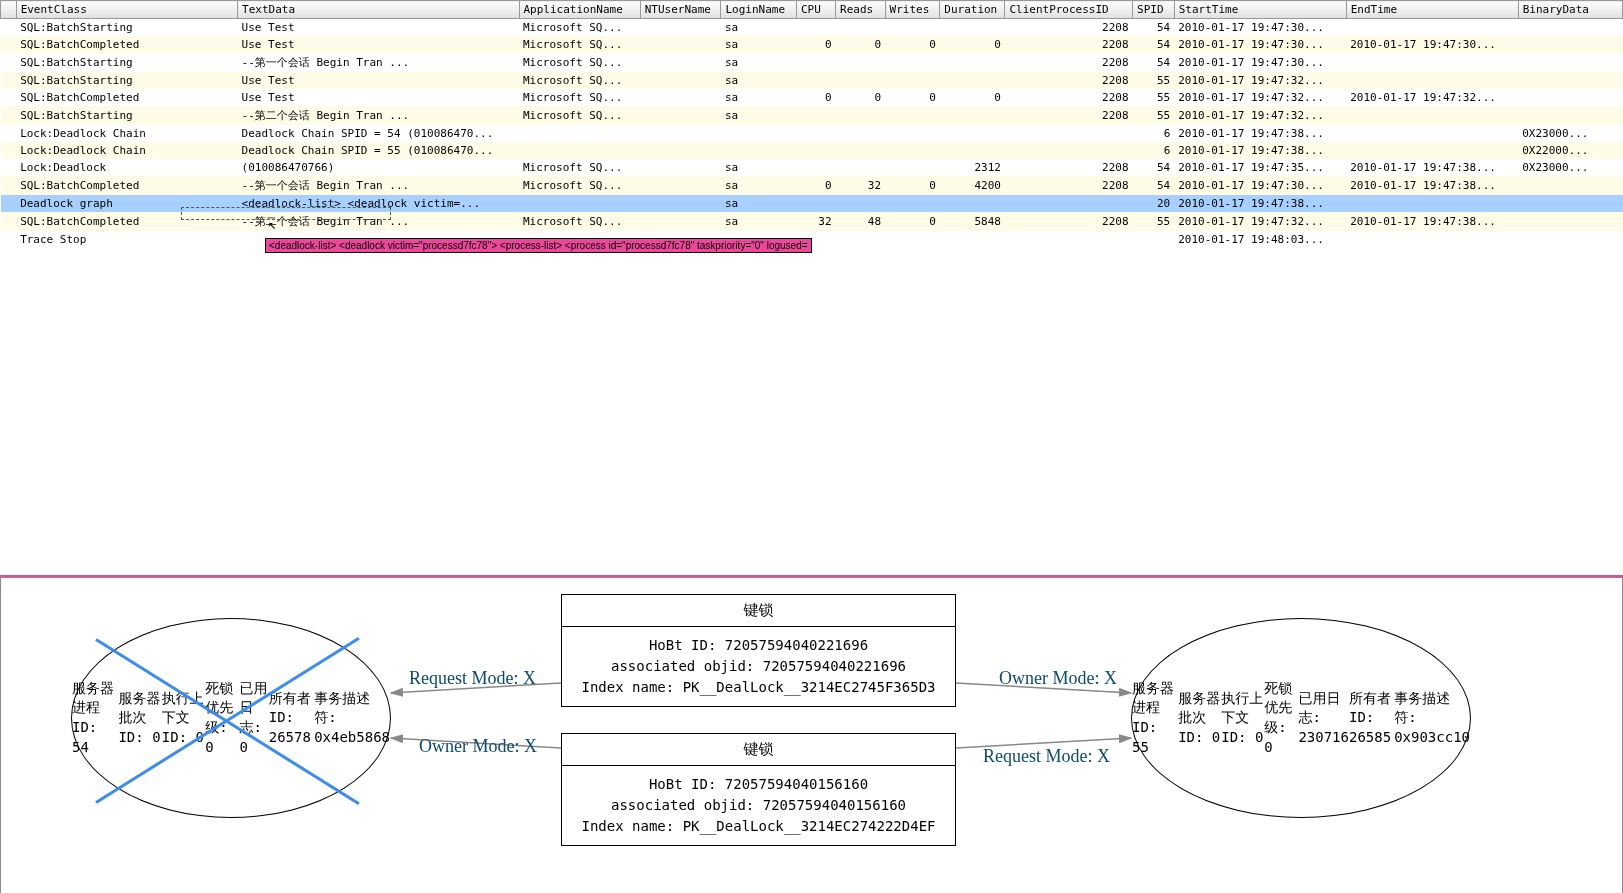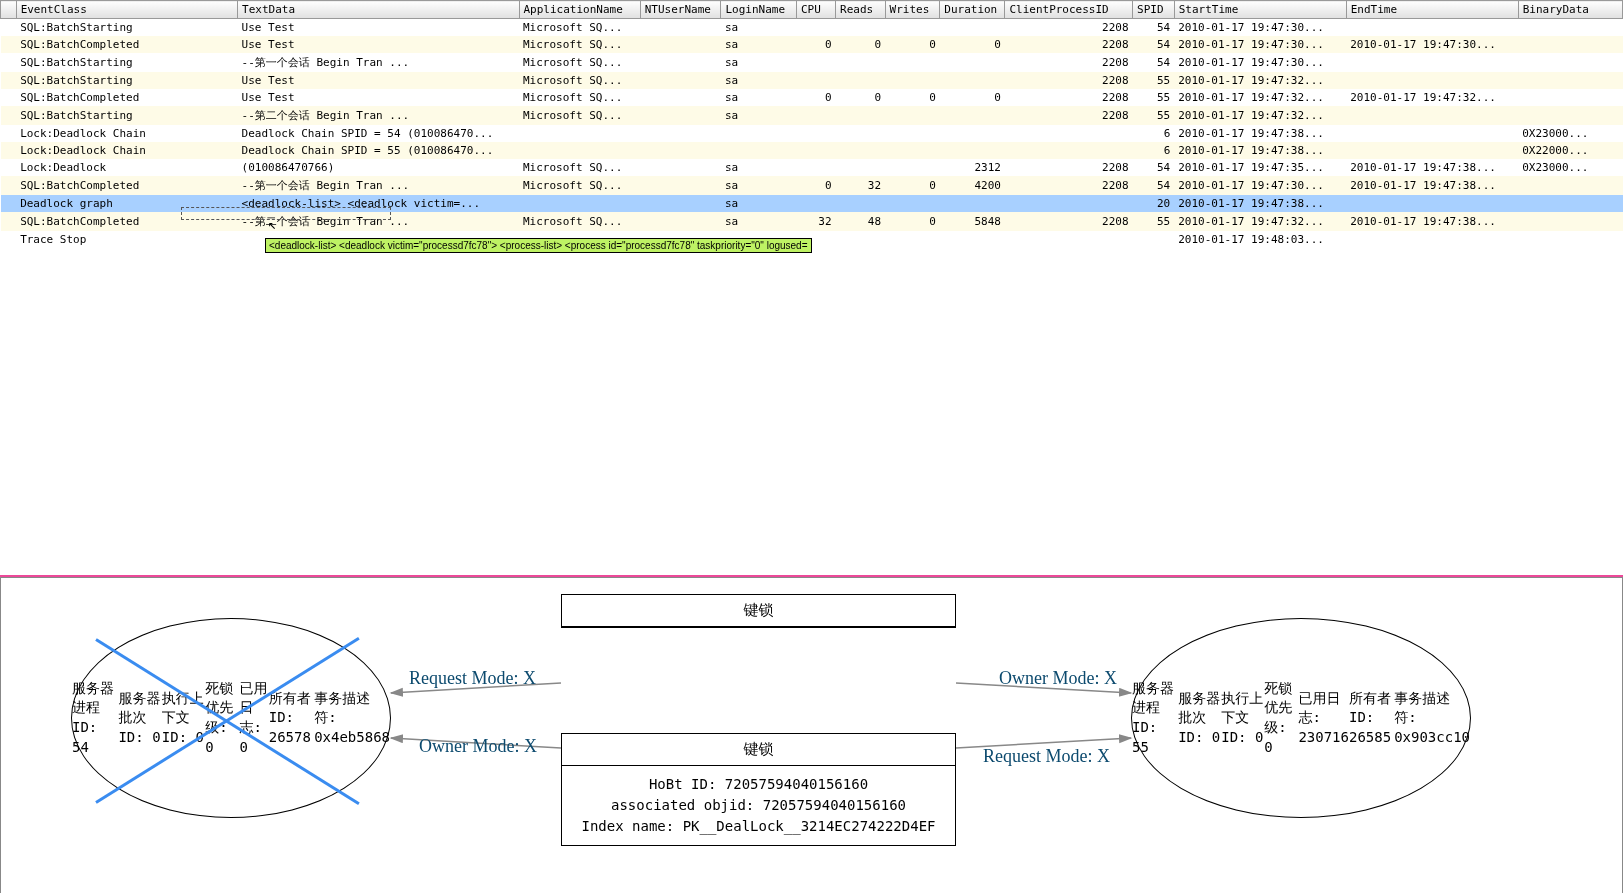--- a/index.html
+++ b/index.html
@@ -9,21 +9,21 @@
     .bottom-pane { width: 100%; height: 368px; background: #fff; position: relative; border: 1px solid #888; }
     
     table { border-collapse: collapse; width: 100%; table-layout: fixed; }
     th { background: linear-gradient(#fefefe, #e0e0e0); border: 1px solid #999; padding: 2px 4px; text-align: left; font-weight: normal; font-size: 11px; white-space: nowrap; overflow: hidden; position: sticky; top: 0; }
     td { padding: 2px 4px; white-space: nowrap; overflow: hidden; text-overflow: ellipsis; font-size: 11px; height: 16px; }
     tr.even td { background: #fff; }
     tr.odd td { background: #fefbe7; }
     tr.selected td { background: #a8d0ff !important; }
     .num { text-align: right; }
     
-    .tooltip-box { position: absolute; left: 265px; top: 238px; background: #bef264; border: 1px solid #000; padding: 1px 3px; font-size: 10px; font-family: Tahoma, sans-serif; z-index: 10; }
+    .tooltip-box { position: absolute; left: 265px; top: 238px; background: #ec4899; border: 1px solid #000; padding: 1px 3px; font-size: 10px; font-family: Tahoma, sans-serif; z-index: 10; }
     .dotted-overlay { position: absolute; left: 181px; top: 207px; width: 210px; height: 13px; border: 1px dashed #555; pointer-events: none; z-index: 5; }
     .cursor { position: absolute; left: 268px; top: 216px; z-index: 11; font-size: 14px; color: #000; }
     
     .diagram { position: relative; width: 100%; height: 100%; font-family: "SimSun", monospace; }
     .node-ellipse { position: absolute; border-radius: 50%; border: 1.5px solid #000; display: flex; align-items: center; justify-content: center; font-size: 14px; line-height: 1.4; }
     .node-rect { position: absolute; border: 1.5px solid #000; font-size: 14px; }
     .rect-title { text-align: center; font-size: 15px; padding: 6px 0; border-bottom: 1.5px solid #000; }
     .rect-body { padding: 8px 12px; text-align: center; line-height: 1.5; }
     .cross-line { position: absolute; background: #3a8cf0; height: 3px; transform-origin: left center; }
     .arrow-label { position: absolute; font-size: 18px; color: #0c4a6e; font-family: Liberation Serif, serif; }
@@ -320,20 +320,25 @@
       <div>死锁优先级: 0</div>
       <div>已用日志: 0</div>
       <div>所有者 ID: 26578</div>
       <div>事务描述符: 0x4eb5868</div>
     </div>
     <div class="cross-line" style="left:95px; top:60px; width:310px; transform:rotate(32deg);"></div>
     <div class="cross-line" style="left:95px; top:223px; width:310px; transform:rotate(-32deg);"></div>
 
     <div class="node-rect" style="left:560px; top:16px; width:395px;">
       <div class="rect-title">键锁</div>
+      <div class="rect-body">
+        <div>HoBt ID: 72057594040221696</div>
+        <div>associated objid: 72057594040221696</div>
+        <div>Index name: PK__DealLock__3214EC2745F365D3</div>
+      </div>
     </div>
 
     <div class="node-rect" style="left:560px; top:155px; width:395px;">
       <div class="rect-title">键锁</div>
       <div class="rect-body">
         <div>HoBt ID: 72057594040156160</div>
         <div>associated objid: 72057594040156160</div>
         <div>Index name: PK__DealLock__3214EC274222D4EF</div>
       </div>
     </div>

